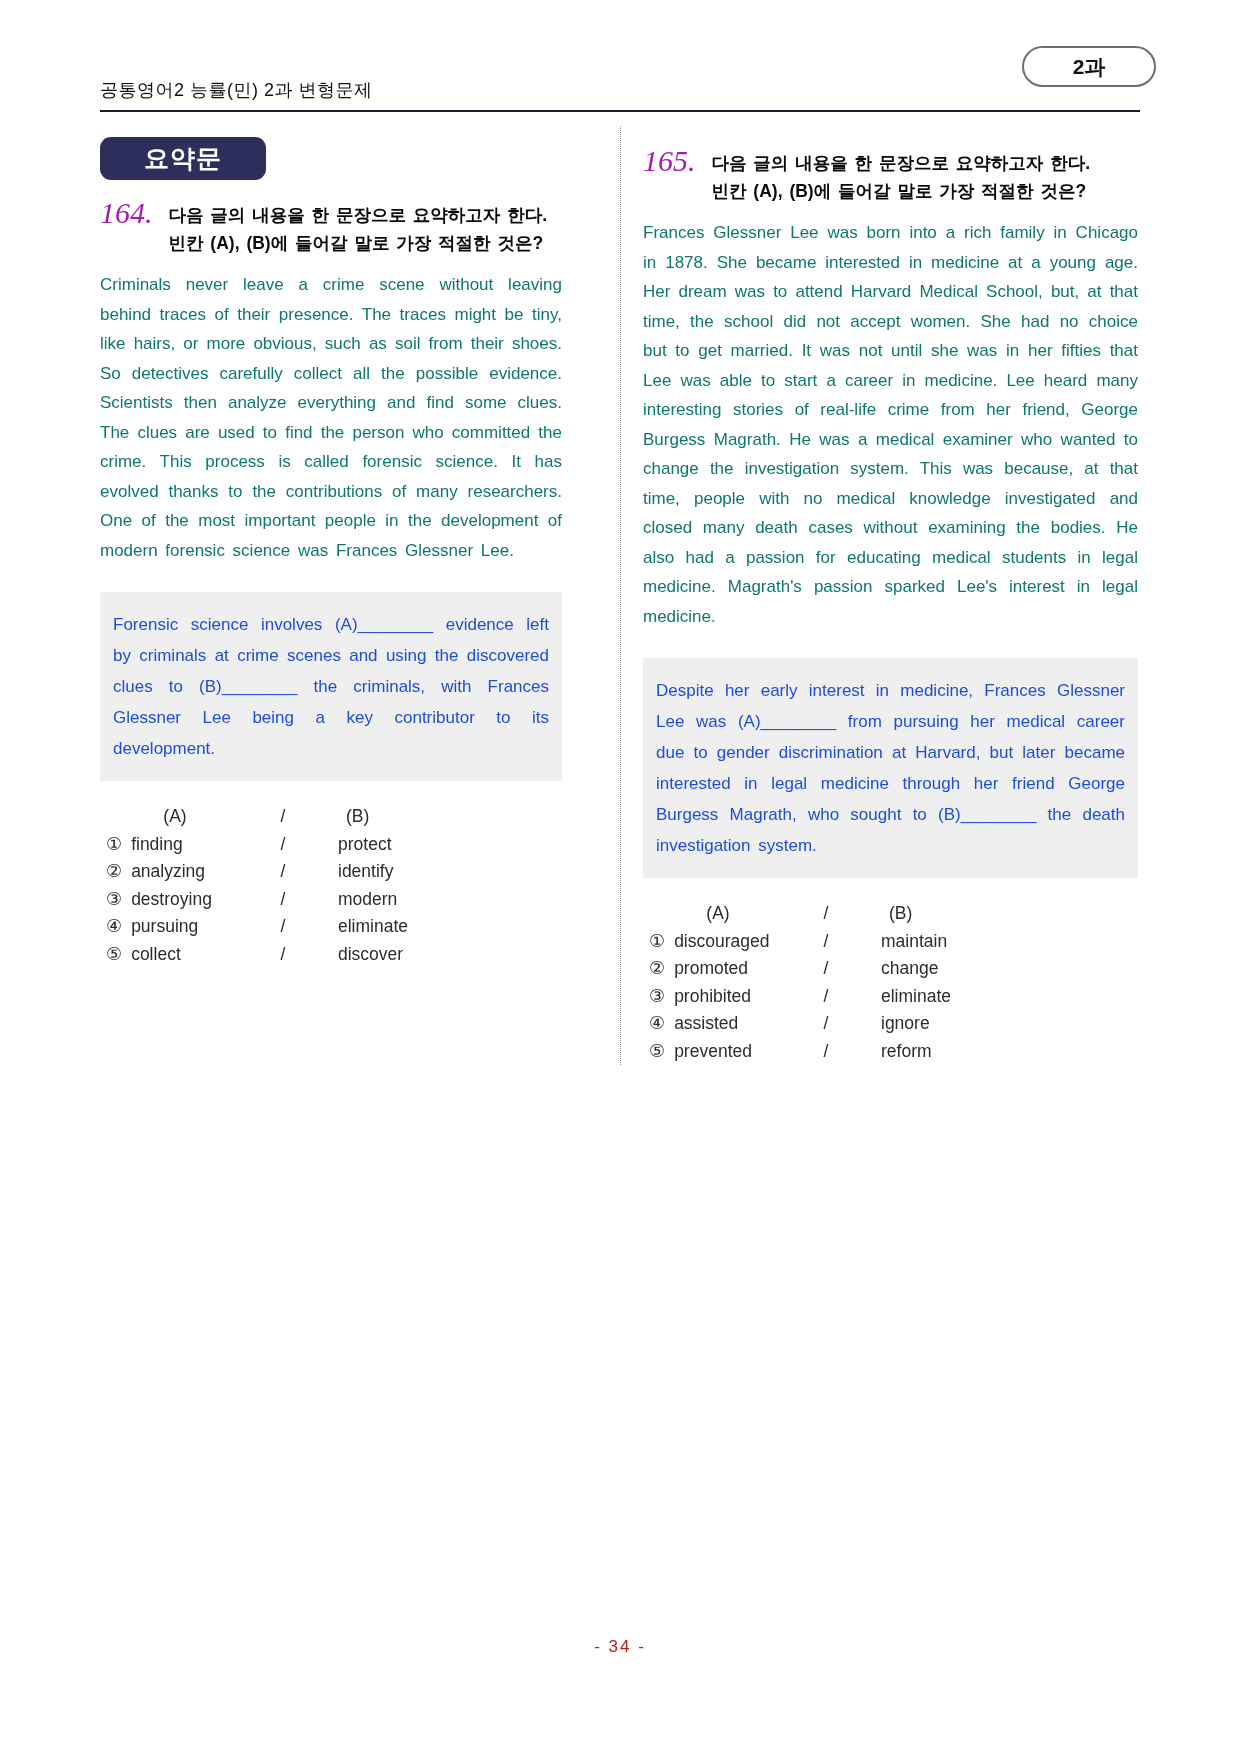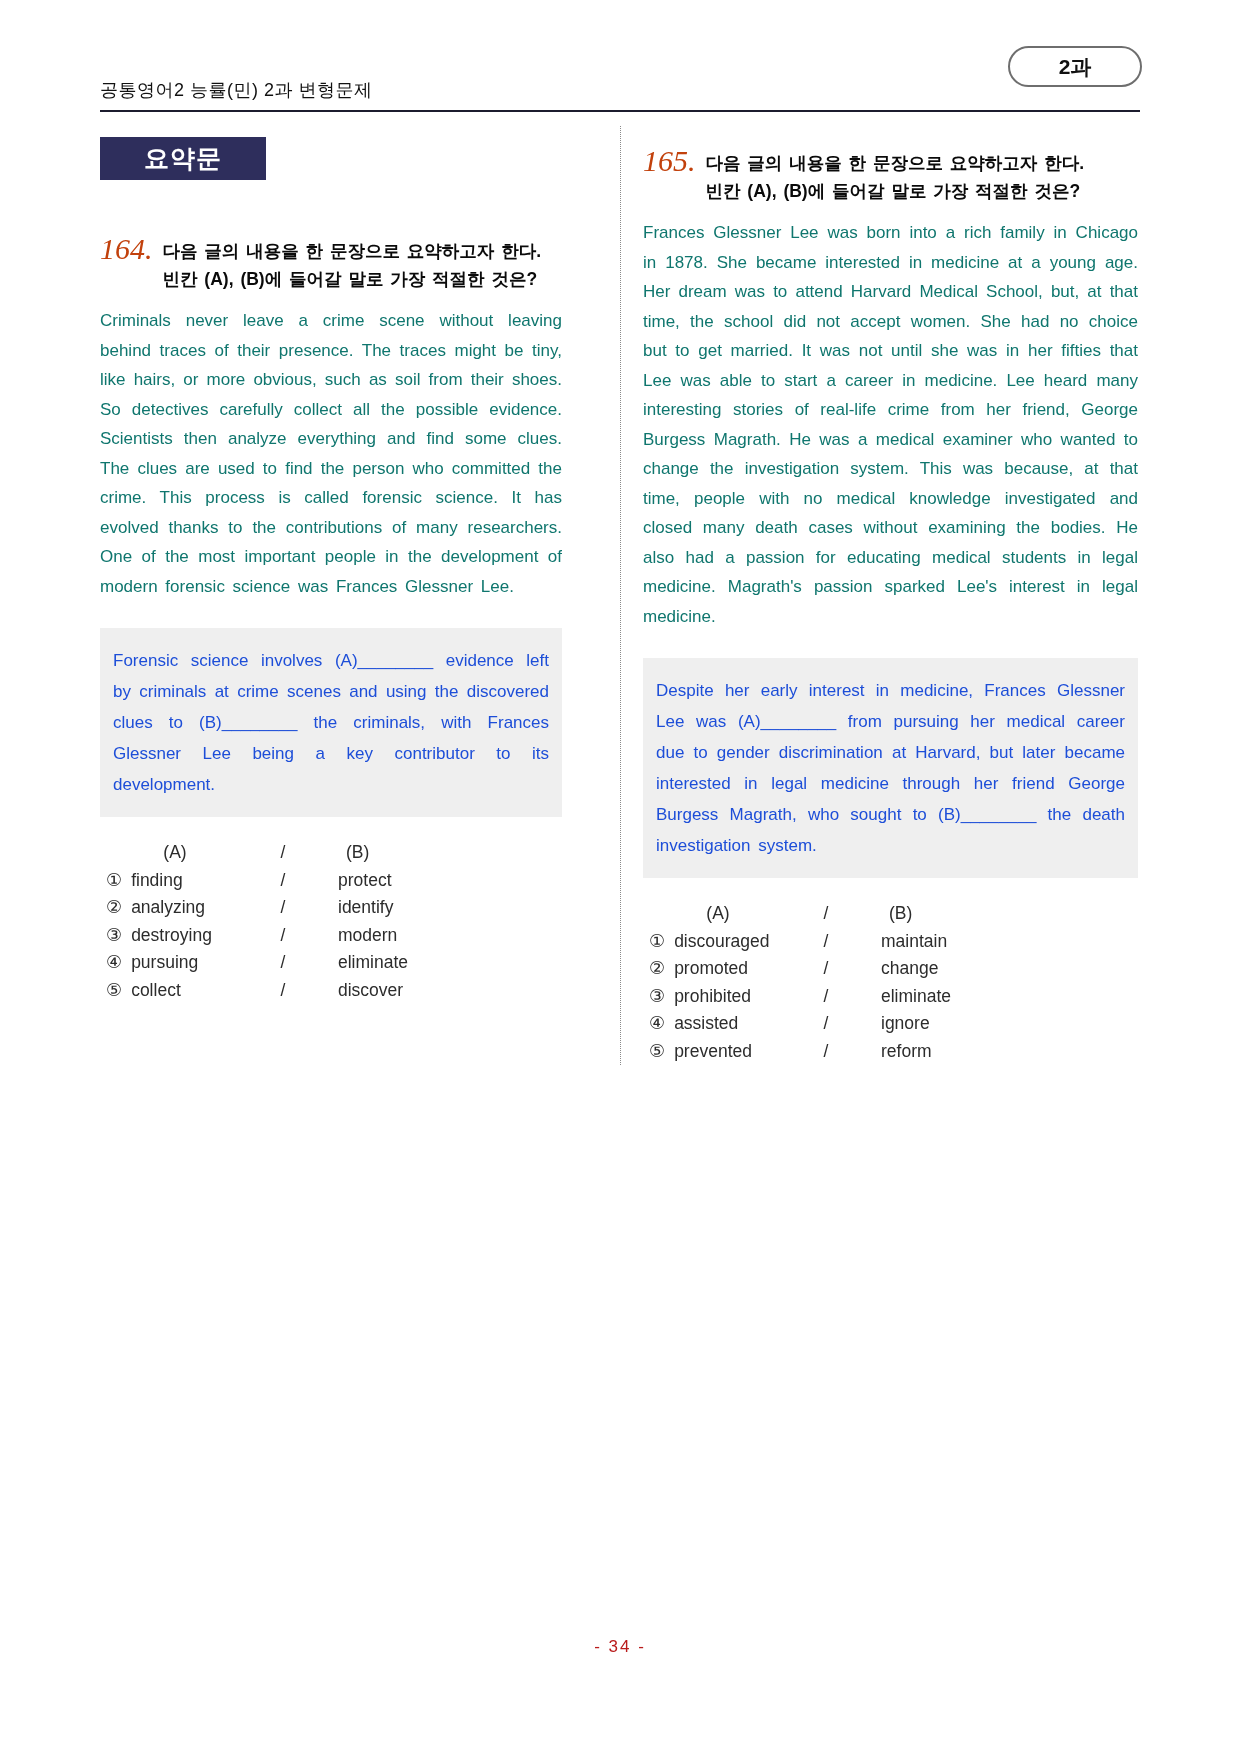--- a/index.html
+++ b/index.html
@@ -10,21 +10,21 @@
     margin:0 auto;
     background:#ffffff;
     font-family:"Liberation Sans","DejaVu Sans",sans-serif;
     color:#3a3a3a;
     overflow:hidden;
   }
   .page-inner { padding:42px 100px 0 100px; }
 
   
   .chapter-badge {
-    position:absolute; top:46px; right:98px;
+    position:absolute; top:46px; right:84px;
     width:134px; height:41px;
     border:2px solid #6e6e6e; border-radius:21px;
     display:flex; align-items:center; justify-content:center;
     font-size:21px; font-weight:bold; color:#111;
   }
   .header-title {
     margin-top:36px;
     font-size:18px; font-weight:normal; color:#111;
     letter-spacing:0.5px;
   }
@@ -32,33 +32,34 @@
     margin-top:8px;
     border:none; border-top:2.5px solid #1c1c2e;
   }
 
   
   .columns { display:flex; margin-top:14px; }
   .col-left  { width:520px; padding-right:58px; }
   .col-right { width:520px; border-left:1.5px dotted #8a8a8a; padding-left:22px; padding-right:2px; }
 
   .section-label {
-    width:166px; height:43px; margin-top:11px; margin-bottom:54px;
+    width:166px; height:43px; margin-top:11px; margin-bottom:18px;
     background:#2e2e5c;
     color:#ffffff; font-size:25px; font-weight:bold;
     display:flex; align-items:center; justify-content:center;
     letter-spacing:1px;
+    border-radius:11px;
   }
 
   .question { margin-top:0; }
   .q-head { display:flex; align-items:flex-start; }
   .q-number {
     font-family:"Liberation Serif","DejaVu Serif",serif;
-    font-style:italic; font-size:30px; color:#c2410c;
-    line-height:30px; margin-right:10px; white-space:nowrap;
+    font-style:italic; font-size:30px; color:#a21caf;
+    line-height:30px; margin-right:16px; white-space:nowrap;
   }
   .q-instruction {
     font-size:17.5px; font-weight:bold; color:#0a0a0a;
     line-height:28px; padding-top:3px;
     word-spacing:2px;
   }
   .passage {
     margin-top:13px;
     font-size:17px; line-height:29.5px; color:#0f766e;
     text-align:justify; word-spacing:3px;

